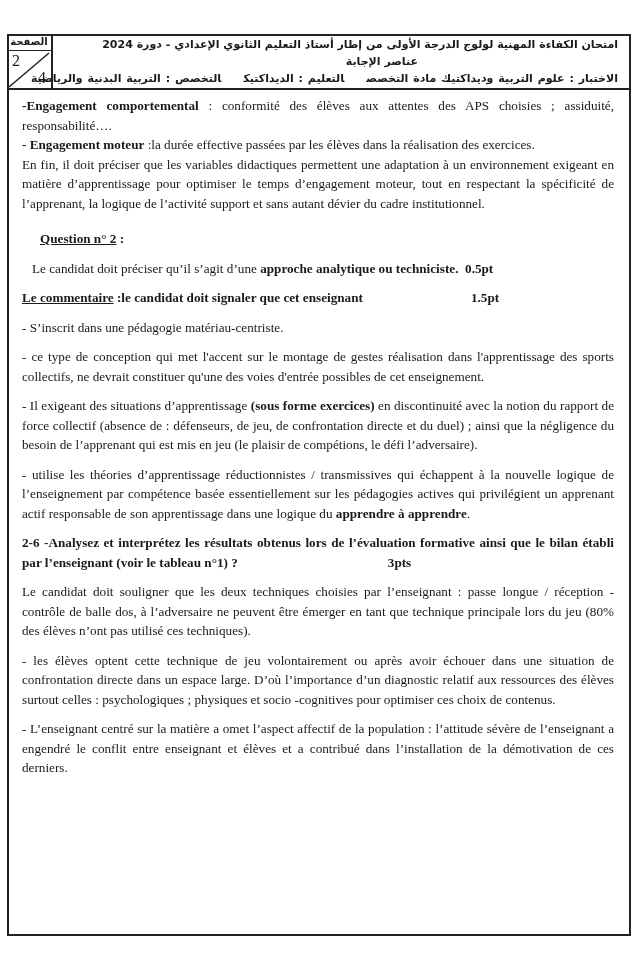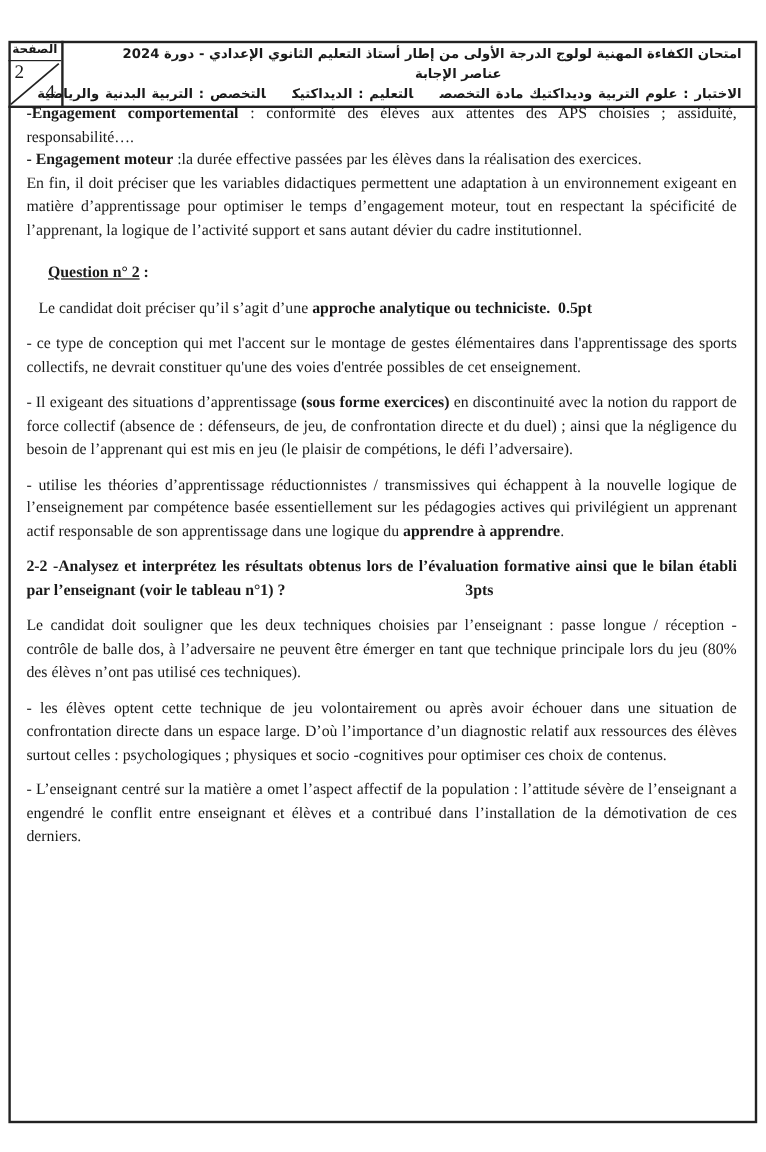--- a/index.html
+++ b/index.html
@@ -10,21 +10,21 @@
   .pagebox .label { height: 16px; border-bottom: 1.5px solid #222; font-family: "DejaVu Sans", sans-serif; font-size: 10px; font-weight: bold; text-align: center; line-height: 15px; direction: rtl; }
   .pagebox .num { position: relative; height: 38px; font-size: 16px; }
   .pagebox .n1 { position: absolute; left: 5px; top: 1px; }
   .pagebox .n2 { position: absolute; right: 5px; bottom: 2px; }
   .pagebox svg { position: absolute; left: 0; top: 0; }
   .hdr-text { position: absolute; left: 55px; right: 0; top: 34px; height: 39px; direction: rtl; font-family: "DejaVu Sans", sans-serif; font-size: 11px; font-weight: bold; }
   .hdr-line1 { position: absolute; right: 20px; top: 4px; white-space: nowrap; }
   .hdr-line2 { position: absolute; right: 220px; top: 21px; white-space: nowrap; }
   .hdr-line3 { position: absolute; right: 20px; top: 38px; white-space: nowrap; word-spacing: 1px; }
   .hdr-line3 span { margin-left: 22px; }
-  .content { position: absolute; left: 22px; top: 84px; width: 592px; font-size: 13.2px; line-height: 19.5px; text-align: justify; }
+  .content { position: absolute; left: 22px; top: 96px; width: 592px; font-size: 13.2px; line-height: 19.5px; text-align: justify; }
   .content p { margin: 0; }
   .gap { margin-top: 10px !important; }
   b { font-weight: bold; }
   .u { text-decoration: underline; }
 </style>
 </head>
 <body>
 
 <div class="frame"></div>
 <div class="header"></div>
@@ -51,23 +51,25 @@
 <div class="content">
   <p><b>-Engagement comportemental</b><span> : conformité des élèves aux attentes des APS choisies ; assiduité, responsabilité….</span></p>
   <p><b>- Engagement moteur</b><span> :la durée effective passées par les élèves dans la réalisation des exercices.</span></p>
   <p>En fin, il doit préciser que les variables didactiques permettent une adaptation à un environnement exigeant en matière d’apprentissage pour optimiser le temps d’engagement moteur, tout en respectant la spécificité de l’apprenant, la logique de l’activité support et sans autant dévier du cadre institutionnel.</p>
 
   <p class="gap" style="margin-top:16px !important;margin-left:18px;"><b class="u">Question n° 2</b><b> :</b></p>
 
 
   <p class="gap" style="padding-left:10px;font-family:Liberation Serif, serif;"><span>Le candidat doit préciser qu’il s’agit d’une </span><b>approche analytique ou techniciste.</b>&nbsp; <b>0.5pt</b></p>
 
+  <p class="gap"><b class="u">Le commentaire</b><b> :le candidat doit signaler que cet enseignant</b><b style="margin-left:108px;">1.5pt</b></p>
 
-  <p class="gap">- ce type de conception qui met l'accent sur le montage de gestes élémentaires dans l'apprentissage des sports collectifs, ne devrait constituer qu'une des voies d'entrée possibles de cet enseignement.</p>
+  <p class="gap">-  S’inscrit dans une pédagogie matériau-centriste.</p>
+  <p class="gap">- ce type de conception qui met l'accent sur le montage de gestes réalisation dans l'apprentissage des sports collectifs, ne devrait constituer qu'une des voies d'entrée possibles de cet enseignement.</p>
   <p class="gap"><span>- Il exigeant des situations d’apprentissage </span><b>(sous forme exercices)</b><span> en discontinuité avec la notion du rapport de force collectif (absence de : défenseurs, de jeu, de confrontation directe et du duel) ; ainsi que la négligence du besoin de l’apprenant qui est mis en jeu (le plaisir de compétions, le défi l’adversaire).</span></p>
   <p class="gap"><span> - utilise les théories d’apprentissage réductionnistes / transmissives qui échappent à la nouvelle logique de l’enseignement par compétence basée essentiellement sur les pédagogies actives qui privilégient un apprenant actif responsable de son apprentissage dans une logique du </span><b>apprendre à apprendre</b><span>.</span></p>
 
-  <p class="gap"><b>2-2 -Analysez et interprétez les résultats obtenus lors de l’évaluation formative ainsi que le bilan établi par l’enseignant (voir le tableau n°1) ?</b><b style="margin-left:150px;">3pts</b></p>
+  <p class="gap"><b>2-6 -Analysez et interprétez les résultats obtenus lors de l’évaluation formative ainsi que le bilan établi par l’enseignant (voir le tableau n°1) ?</b><b style="margin-left:150px;">3pts</b></p>
 
   <p class="gap"> Le candidat doit souligner que les deux techniques choisies par l’enseignant : passe longue / réception - contrôle de balle dos, à l’adversaire ne peuvent être émerger en tant que technique principale lors du jeu (80% des élèves n’ont pas utilisé ces techniques).</p>
   <p class="gap">- les élèves optent cette technique de jeu volontairement ou après avoir échouer dans une situation de confrontation directe dans un espace large. D’où l’importance d’un diagnostic relatif aux ressources des élèves surtout celles : psychologiques ; physiques et socio -cognitives pour optimiser ces choix de contenus.</p>
   <p class="gap">- L’enseignant centré sur la matière a omet l’aspect affectif de la population : l’attitude sévère  de l’enseignant a engendré le conflit entre enseignant et élèves et  a contribué dans l’installation de la démotivation de ces derniers.</p>
 </div>
 
 </body></html>

